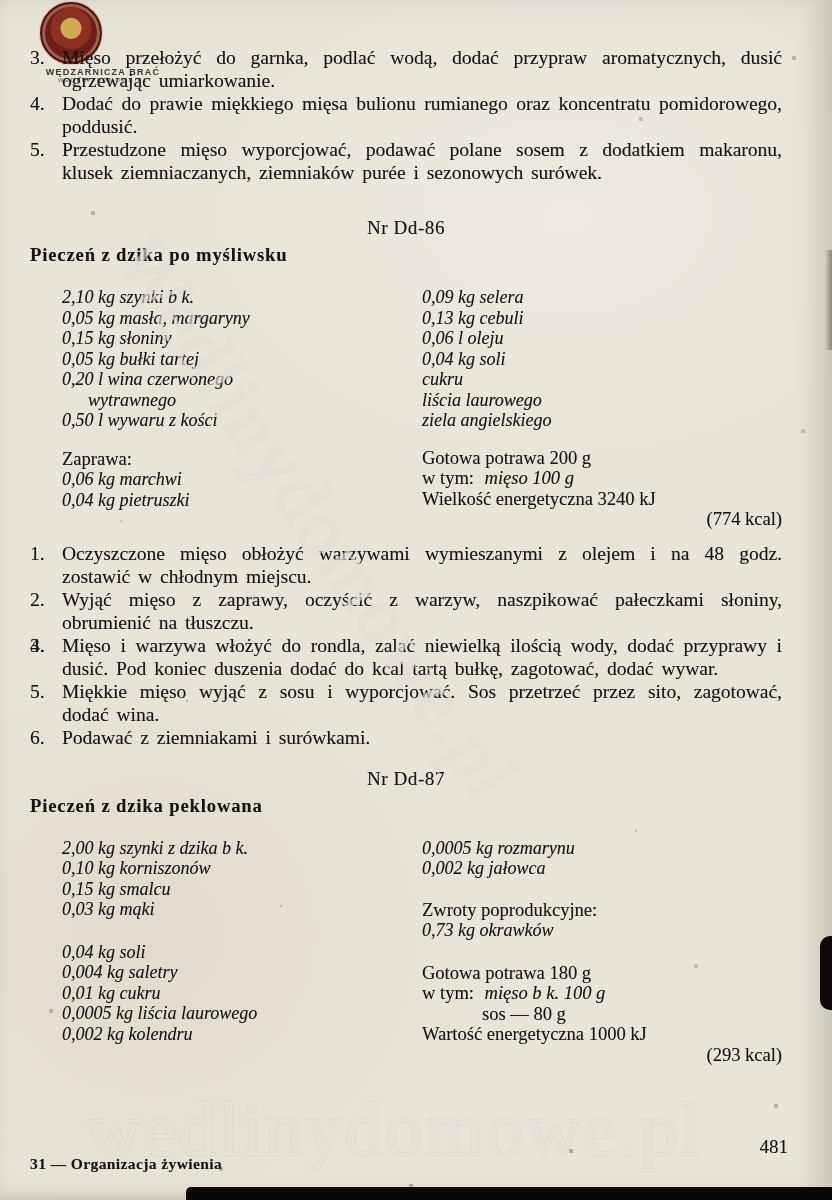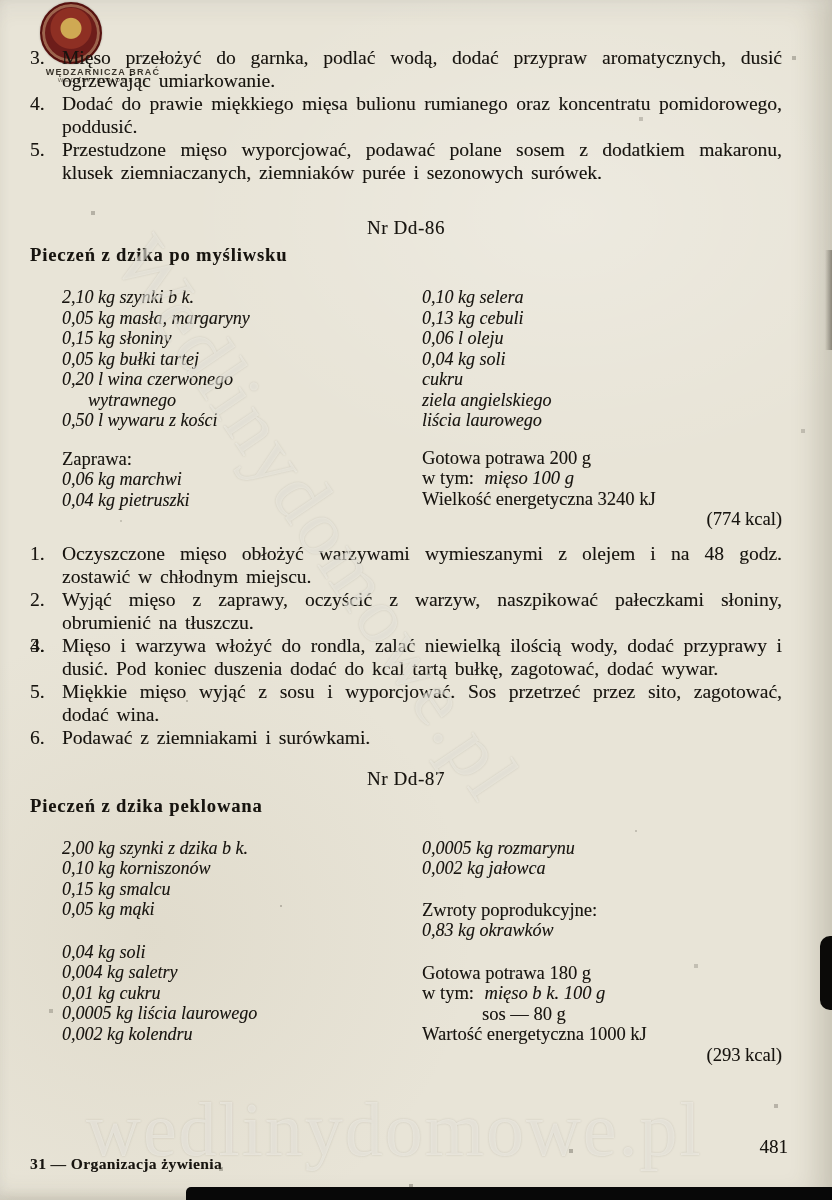--- a/index.html
+++ b/index.html
@@ -116,27 +116,27 @@
         <div class="ing">0,05 kg bułki tartej</div>
         <div class="ing">0,20 l wina czerwonego</div>
         <div class="ing cont">wytrawnego</div>
         <div class="ing">0,50 l wywaru z kości</div>
         <div class="sp18"></div>
         <div class="lbl">Zaprawa:</div>
         <div class="ing">0,06 kg marchwi</div>
         <div class="ing">0,04 kg pietruszki</div>
       </div>
       <div class="col-r">
-        <div class="ing">0,10 kg selera</div>
+        <div class="ing">0,09 kg selera</div>
         <div class="ing">0,13 kg cebuli</div>
         <div class="ing">0,06 l oleju</div>
         <div class="ing">0,04 kg soli</div>
         <div class="ing">cukru</div>
+        <div class="ing">liścia laurowego</div>
         <div class="ing">ziela angielskiego</div>
-        <div class="ing">liścia laurowego</div>
         <div class="sp17"></div>
         <div class="yline">Gotowa potrawa 200 g</div>
         <div class="yline">
           <span class="wtym-label">w tym:</span>
           <span class="it">mięso 100 g</span>
         </div>
         <div class="yline">Wielkość energetyczna 3240 kJ</div>
         <div class="kcal">(774 kcal)</div>
       </div>
     </div>
@@ -168,34 +168,34 @@
     </div>
 
     <div class="rnum second">Nr Dd-87</div>
     <div class="rtitle">Pieczeń z dzika peklowana</div>
 
     <div class="cols">
       <div class="col-l">
         <div class="ing">2,00 kg szynki z dzika b k.</div>
         <div class="ing">0,10 kg korniszonów</div>
         <div class="ing">0,15 kg smalcu</div>
-        <div class="ing">0,05 kg mąki</div>
+        <div class="ing">0,03 kg mąki</div>
         <div class="sp22"></div>
         <div class="ing">0,04 kg soli</div>
         <div class="ing">0,004 kg saletry</div>
         <div class="ing">0,01 kg cukru</div>
         <div class="ing">0,0005 kg liścia laurowego</div>
         <div class="ing">0,002 kg kolendru</div>
       </div>
       <div class="col-r">
         <div class="ing">0,0005 kg rozmarynu</div>
         <div class="ing">0,002 kg jałowca</div>
         <div class="sp21"></div>
         <div class="lbl">Zwroty poprodukcyjne:</div>
-        <div class="ing">0,83 kg okrawków</div>
+        <div class="ing">0,73 kg okrawków</div>
         <div class="sp22"></div>
         <div class="yline">Gotowa potrawa 180 g</div>
         <div class="yline">
           <span class="wtym-label">w tym:</span>
           <span class="it">mięso b k. 100 g</span>
         </div>
         <div class="yline it sos">sos — 80 g</div>
         <div class="yline">Wartość energetyczna 1000 kJ</div>
         <div class="kcal">(293 kcal)</div>
       </div>

